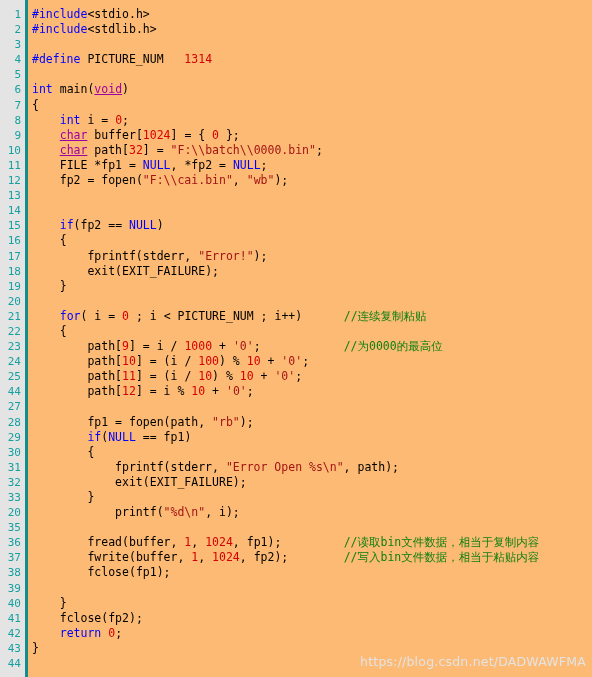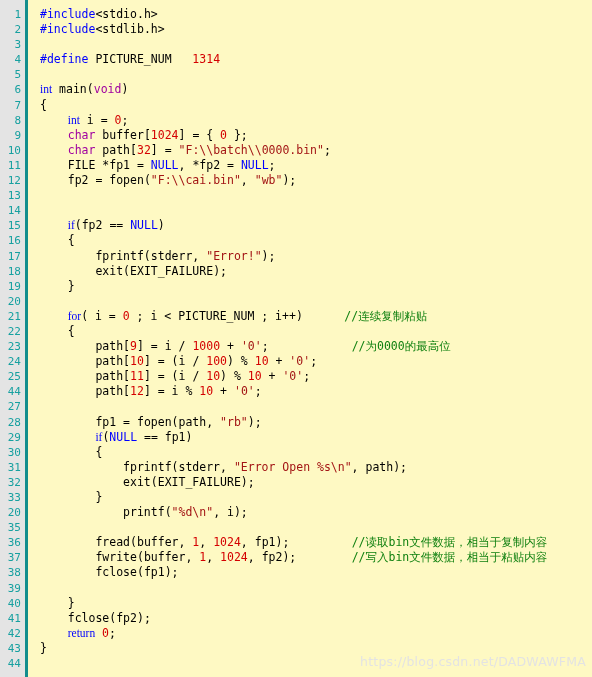--- a/index.html
+++ b/index.html
@@ -42,39 +42,39 @@
     padding-right: 4px;
     font-family: "DejaVu Sans Mono", monospace;
     letter-spacing: 0px;
     white-space: pre;
   }
 
   
   .code-area {
     flex: 1 1 auto;
     position: relative;
-    background: #fef9c3;
+    background: #fdba74;
     padding-top: 7px;
-    padding-left: 12px;
+    padding-left: 4px;
     box-sizing: border-box;
     overflow: hidden;
   }
   .code-line {
     height: 15.1px;
     line-height: 15.1px;
     font-size: 11.5px;
     white-space: pre;
     color: #000000;
     font-family: "DejaVu Sans Mono", monospace;
   }
 
   
   .t-pre   { color: #0000ff; }   
-  .t-kw    { color: #0000ff; font-family: Liberation Serif, serif; }   
-  .t-type  { color: #a000a0; }   
+  .t-kw    { color: #0000ff; }   
+  .t-type  { color: #a000a0; text-decoration: underline; }   
   .t-num   { color: #d40000; }   
   .t-str   { color: #a31515; }   
   .t-null  { color: #0000ff; }   
   .t-plain { color: #000000; }
 
   
   .cmt-col {
     color: #108010;
     text-align: center;
   }

